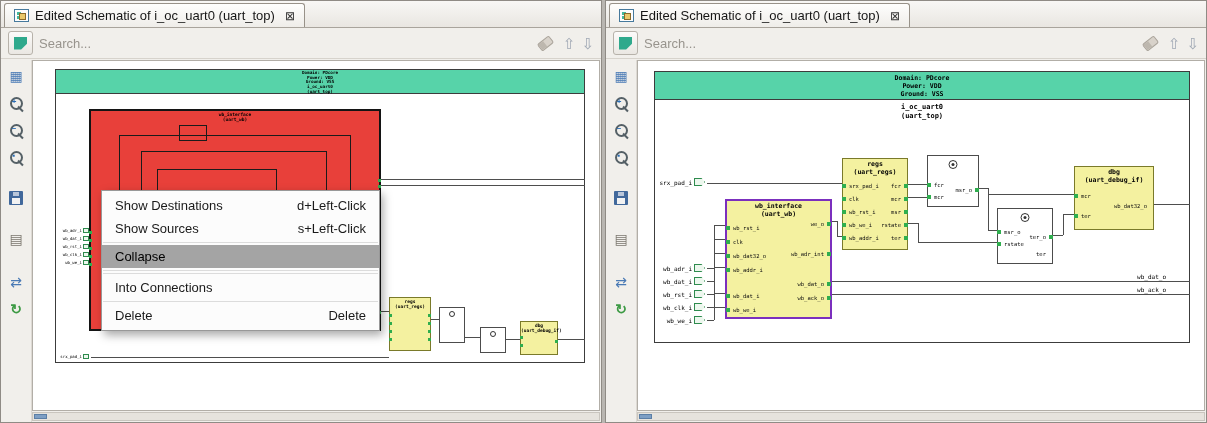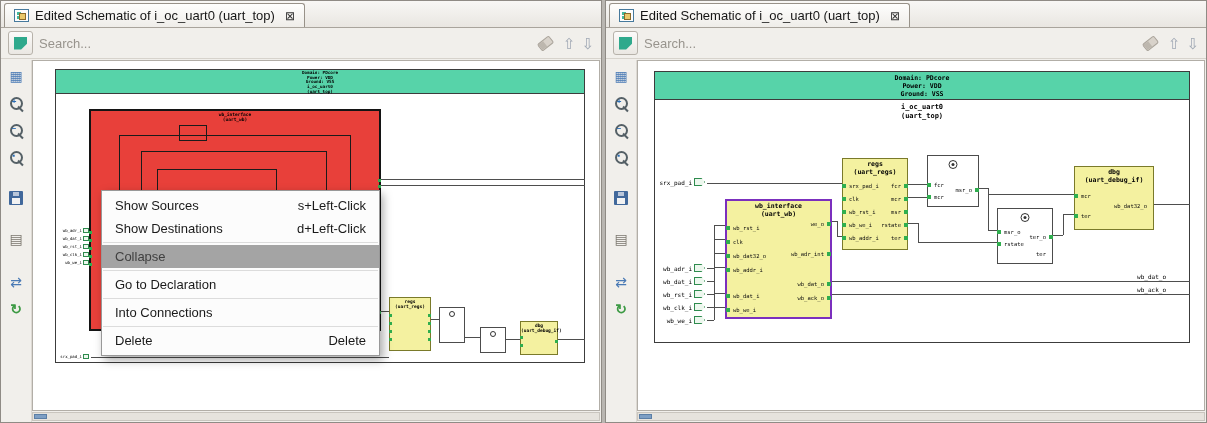--- a/index.html
+++ b/index.html
@@ -88,21 +88,21 @@
   .dot {position:absolute;width:3px;height:3px;background:#2fae4e}
   .mpin {position:absolute;display:flex;align-items:center;gap:1px}
   .mpin-l {width:27px;text-align:right;font-family:"DejaVu Sans Mono",monospace;font-size:4px}
   .mpin-b {width:6px;height:5px;background:#edf7ee;border:1px solid #2e8b4e;flex:none}
   .ffc-m {position:absolute;left:50%;top:3px;transform:translateX(-50%);width:6px;height:6px;border:1px solid #333;border-radius:50%}
 
   
   .cmenu {position:absolute;left:100px;top:189px;width:279px;background:#fcfcfc;border:1px solid #989898;
           box-shadow:3px 4px 9px rgba(0,0,0,.35);padding:3px 0;z-index:30;font-size:13px;color:#1a1a1a}
   .mi {height:23px;display:flex;align-items:center;justify-content:space-between;padding:0 13px}
-  .mi.hl {background:#a4a4a4;color:#404040}
+  .mi.hl {background:#a4a4a4;color:#000000}
   .msep {height:1px;background:#dcdcdc;margin:2px 1px}
 </style>
 </head>
 <body>
 
 <div class="panel" id="lp">
   <div class="tabbar">
     <div class="tab">
       <span class="tabicon"></span>
       <span>Edited Schematic of i_oc_uart0 (uart_top)</span>
@@ -247,37 +247,33 @@
           <i class="mpin-b"></i>
         </div>
     </div>
     <div class="hscroll">
         <span class="hthumb"></span>
       </div>
   </div>
 
   <div class="cmenu">
     <div class="mi">
+        <span>Show Destinations</span>
+        <span>d+Left-Click</span>
+      </div>
+    <div class="mi">
         <span>Show Sources</span>
         <span>s+Left-Click</span>
-      </div>
-    <div class="mi">
-        <span>Show Destinations</span>
-        <span>d+Left-Click</span>
       </div>
     <div class="msep"></div>
     <div class="mi hl">
         <span>Collapse</span>
         <span></span>
       </div>
     <div class="msep"></div>
-    <div class="mi">
-        <span>Go to Declaration</span>
-        <span></span>
-      </div>
     <div class="msep"></div>
     <div class="mi">
         <span>Into Connections</span>
         <span></span>
       </div>
     <div class="msep"></div>
     <div class="mi">
         <span>Delete</span>
         <span>Delete</span>
       </div>

